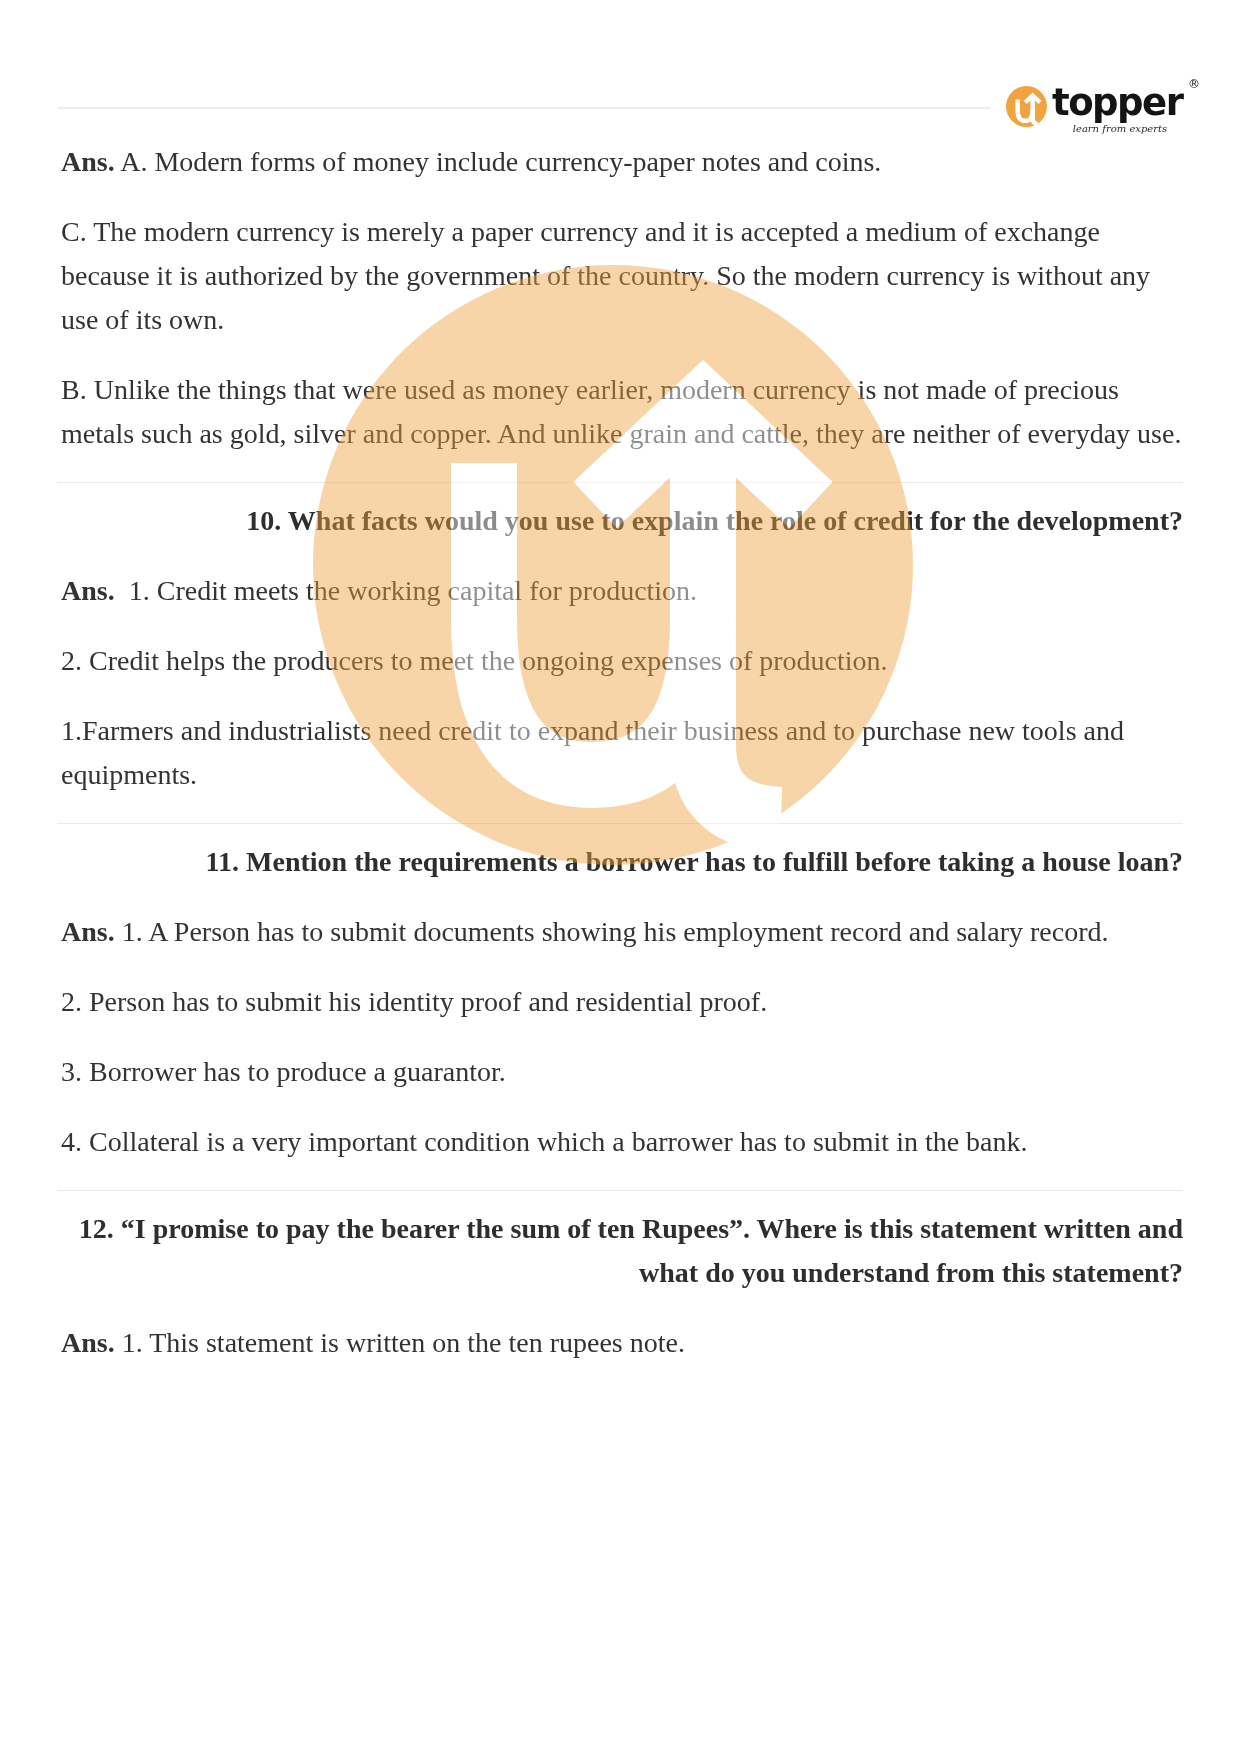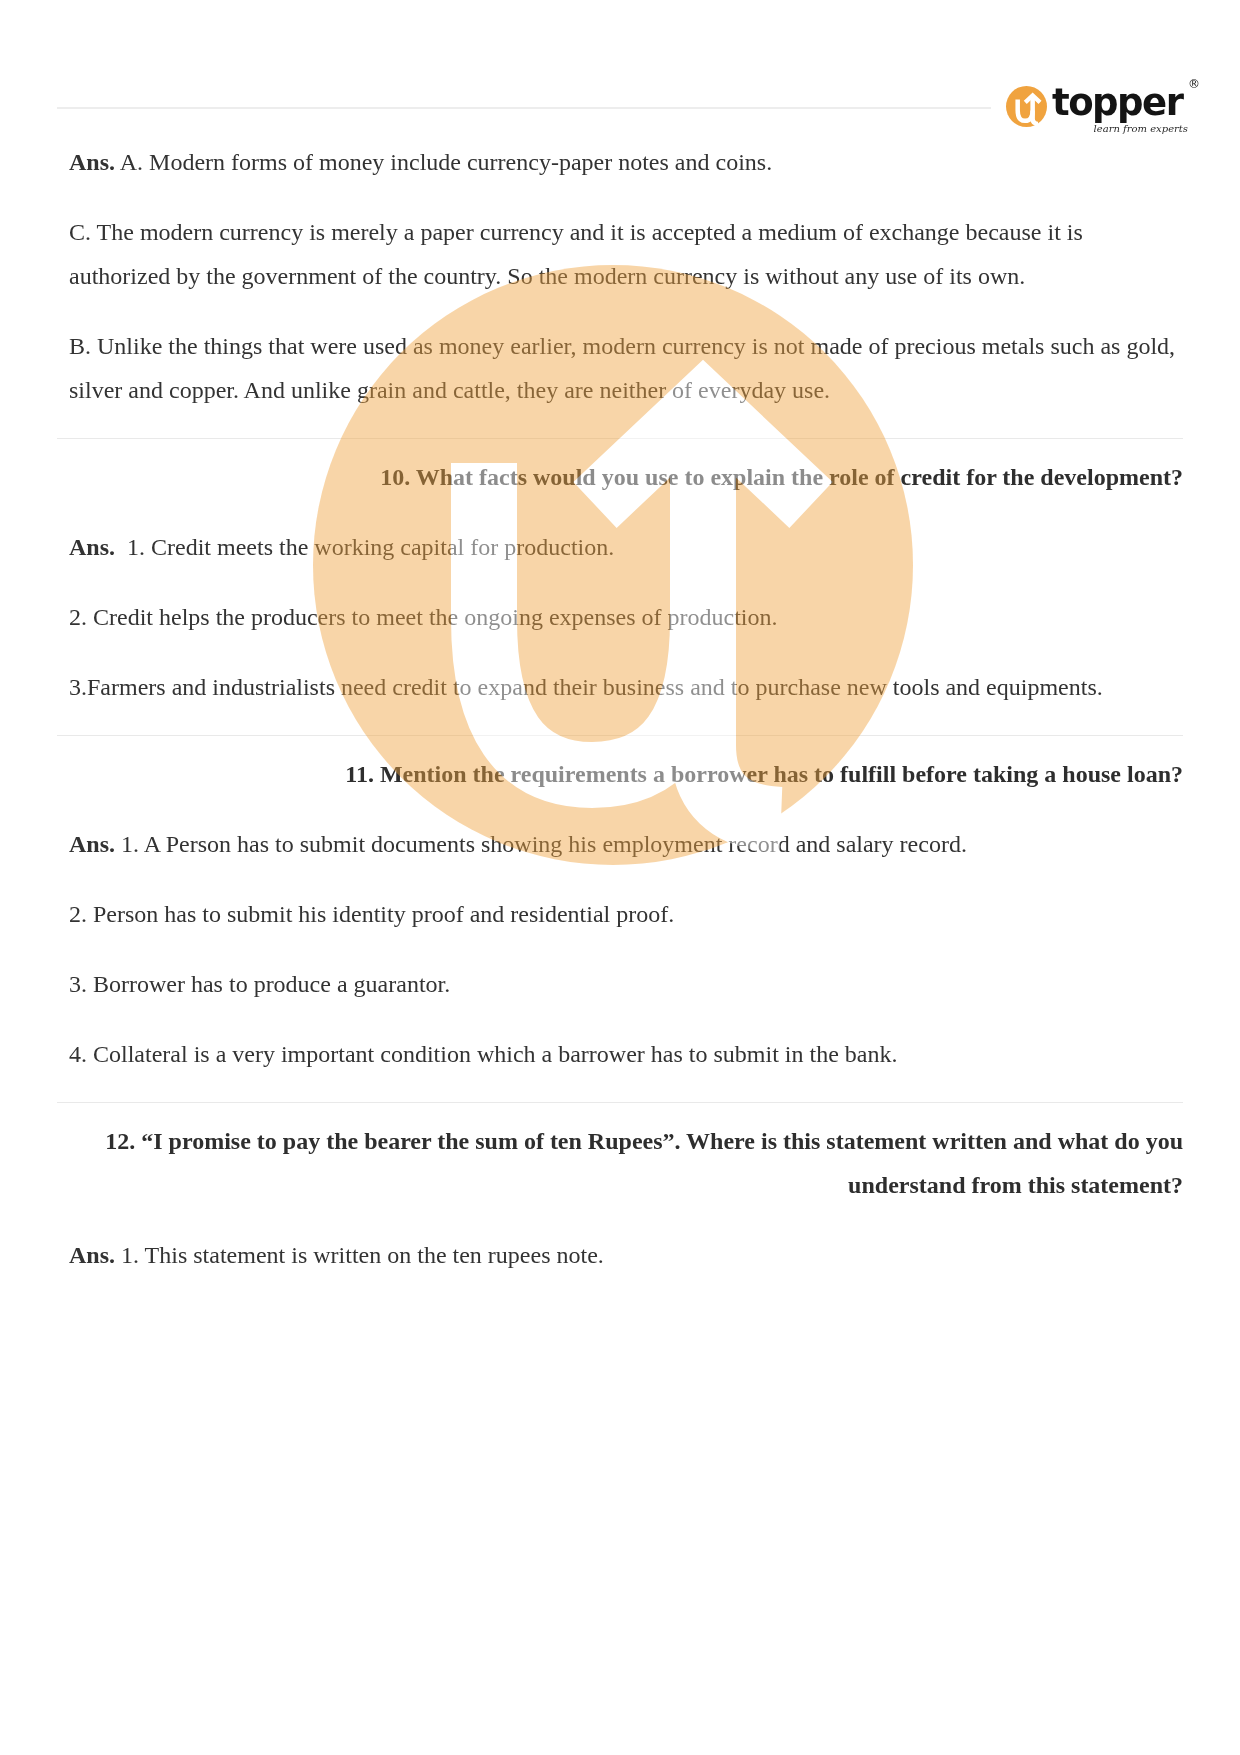--- a/index.html
+++ b/index.html
@@ -25,32 +25,32 @@
     font-weight:bold;font-size:37px;line-height:40px;
     letter-spacing:-1.5px;color:#141414;
   }
   .logo-reg{
     position:absolute;left:182px;top:0px;
     font-family:"DejaVu Sans", sans-serif;
     font-size:12px;color:#141414;
   }
   .logo-tagline{
     position:absolute;left:46px;top:46px;width:136px;
-    text-align:right;
+    text-align:center;
     font-family:"DejaVu Serif", serif;
     font-style:italic;font-size:10px;color:#2a2a2a;
   }
   
   .content{
     position:absolute;left:57px;top:140px;width:1126px;
     z-index:1;
   }
   .content p{
-    margin:0 0 26px 12px;
-    font-size:24px;line-height:44px;color:#333333;
+    margin:0 0 26px 4px;
+    font-size:28px;line-height:44px;color:#333333;
   }
   .content p .pre{white-space:pre-wrap;}
   .content p.question{font-weight:bold;color:#2e2e2e;text-align:right;}
   hr.sep{
     border:none;border-top:1px solid #e9e9e9;height:0;
     margin:16px 0;
   }
   
   .watermark{
     position:absolute;left:313px;top:265px;width:600px;height:600px;
@@ -97,21 +97,21 @@
   <p>B. Unlike the things that were used as money earlier, modern currency is not made of precious metals such as gold, silver and copper. And unlike grain and cattle, they are neither of everyday use.</p>
 
   <hr class="sep">
 
   <p class="question">10. What facts would you use to explain the role of credit for the development?</p>
 
   <p><b>Ans.</b><span class="pre">  1. Credit meets the working capital for production.</span></p>
 
   <p>2. Credit helps the producers to meet the ongoing expenses of production.</p>
 
-  <p>3.Farmers and industrialists need credit to expand their business and to purchase new tools and equipments.</p>
+  <p>1.Farmers and industrialists need credit to expand their business and to purchase new tools and equipments.</p>
 
 
   <hr class="sep">
 
   <p class="question">11. Mention the requirements a borrower has to fulfill before taking a house loan?</p>
 
   <p><b>Ans.</b><span class="pre"> 1. A Person has to submit documents showing his employment record and salary record.</span></p>
 
   <p>2. Person has to submit his identity proof and residential proof.</p>
 

